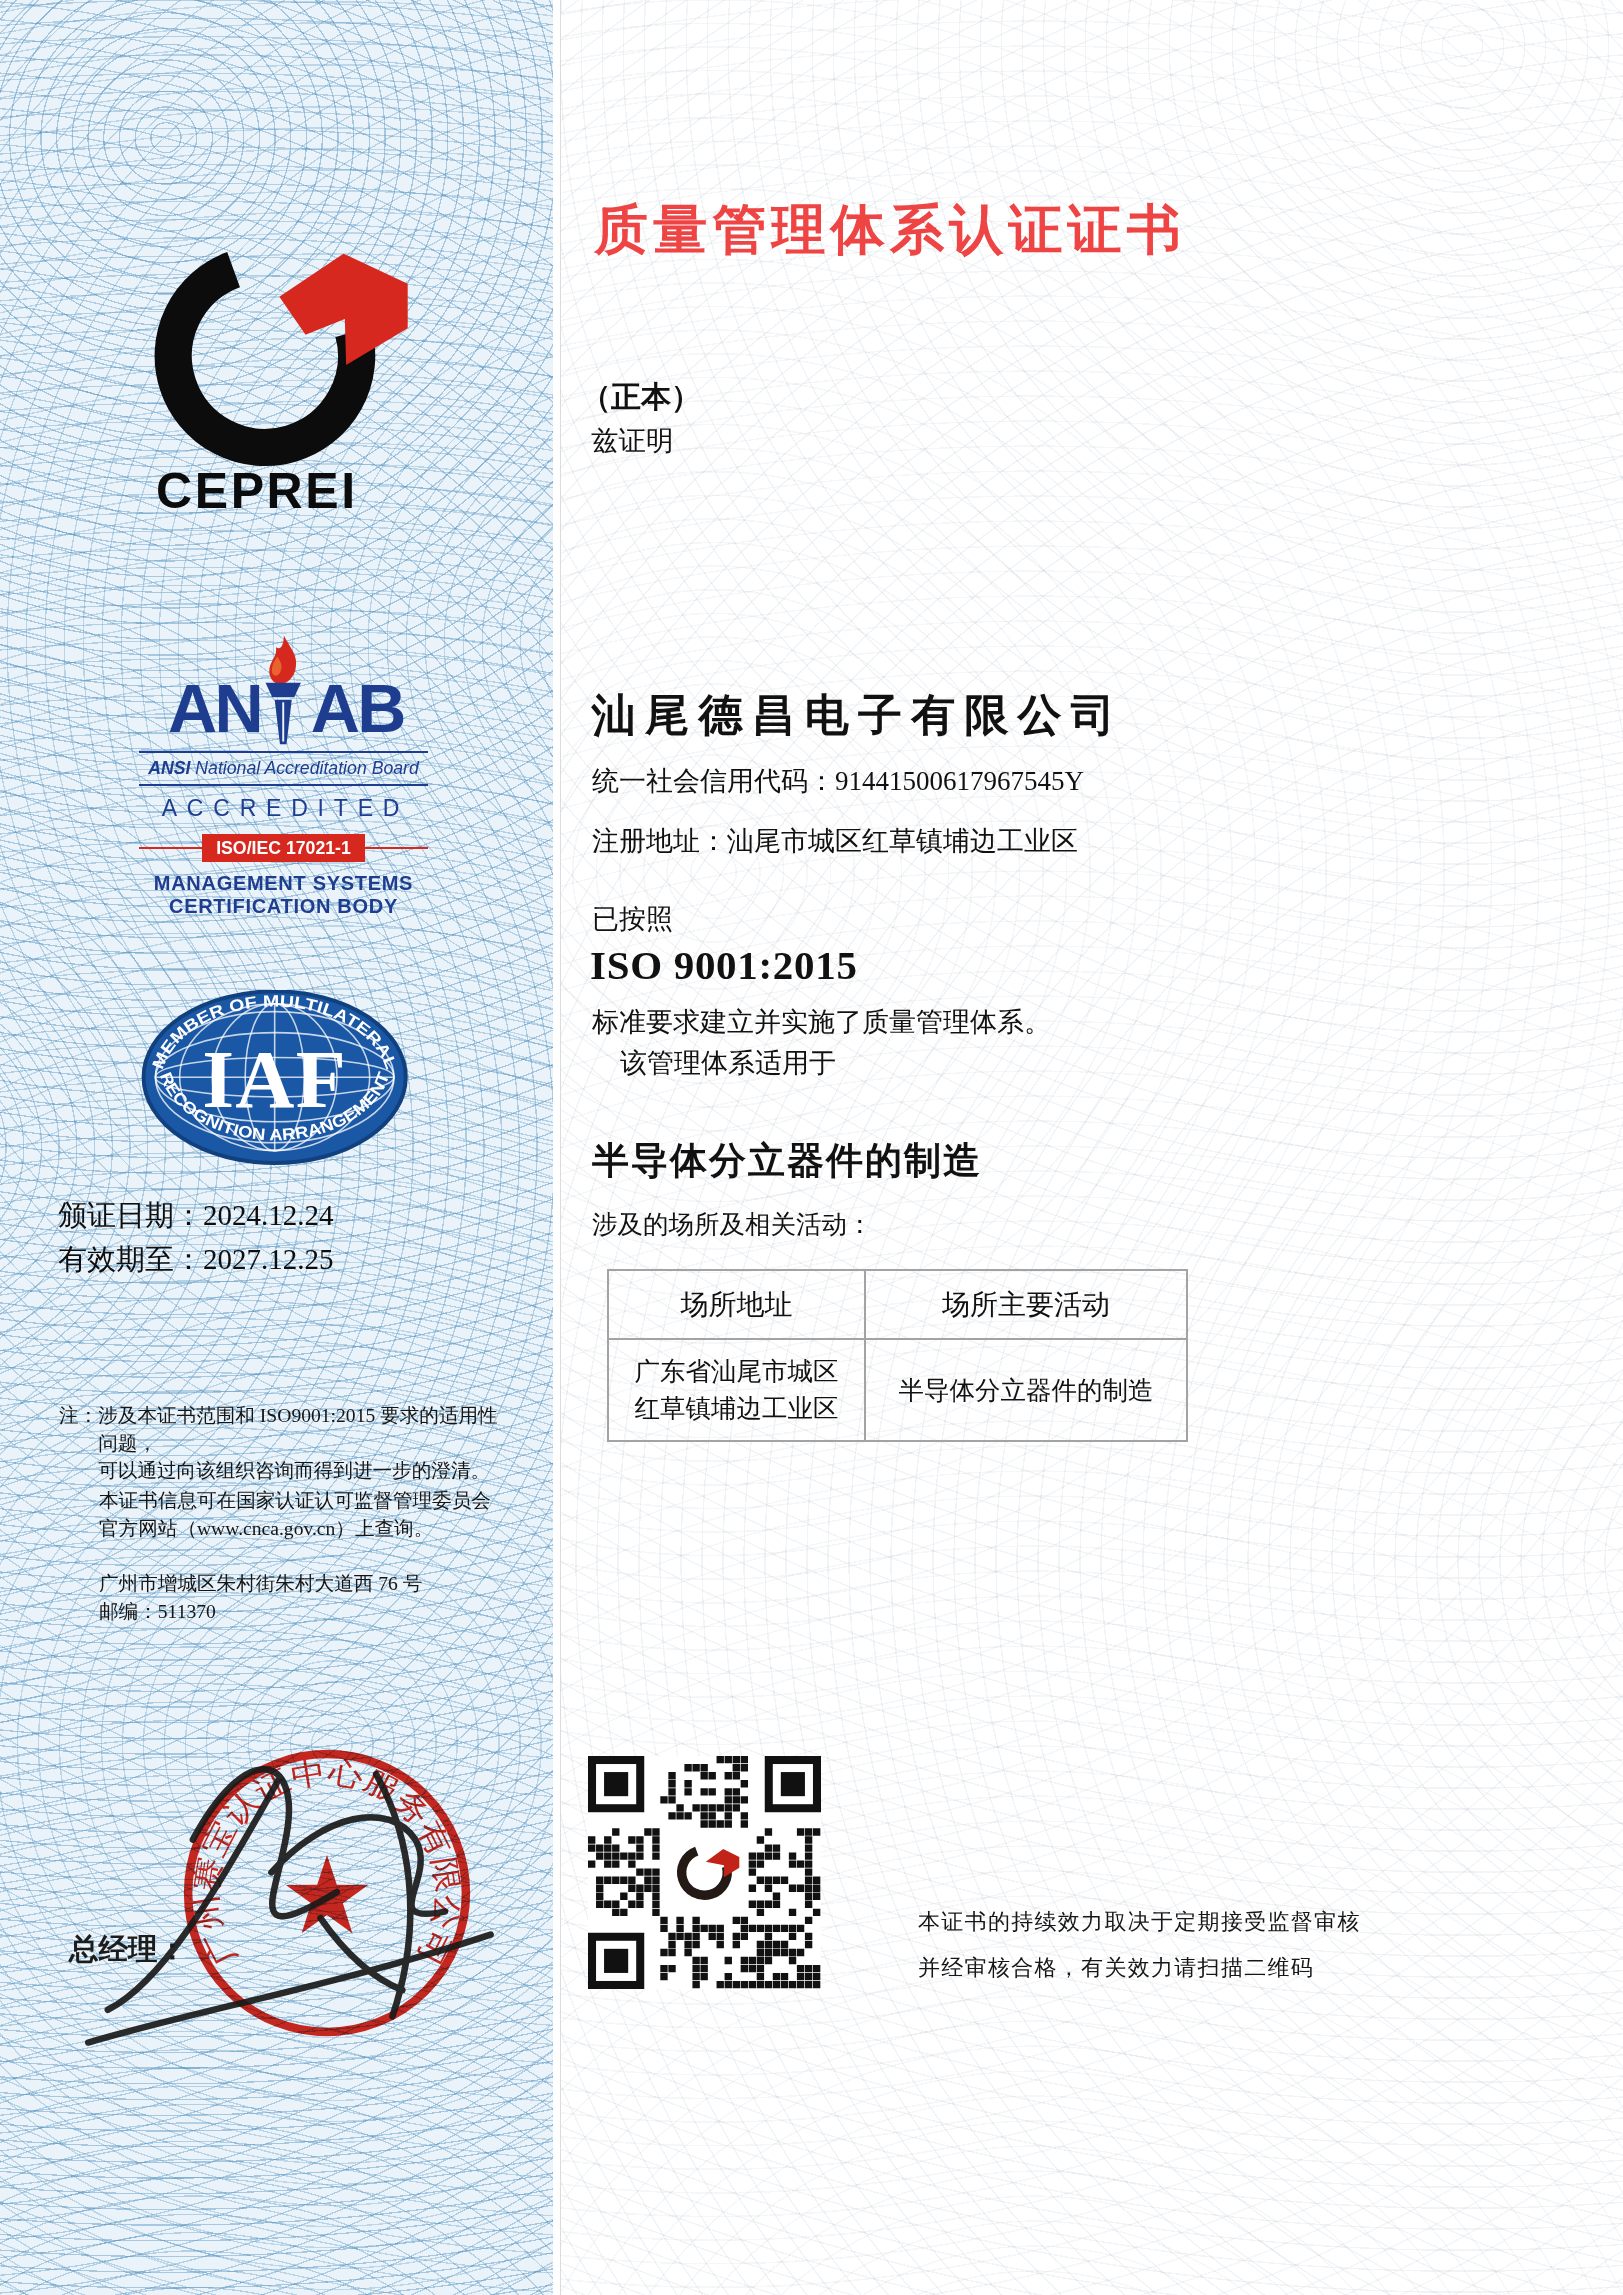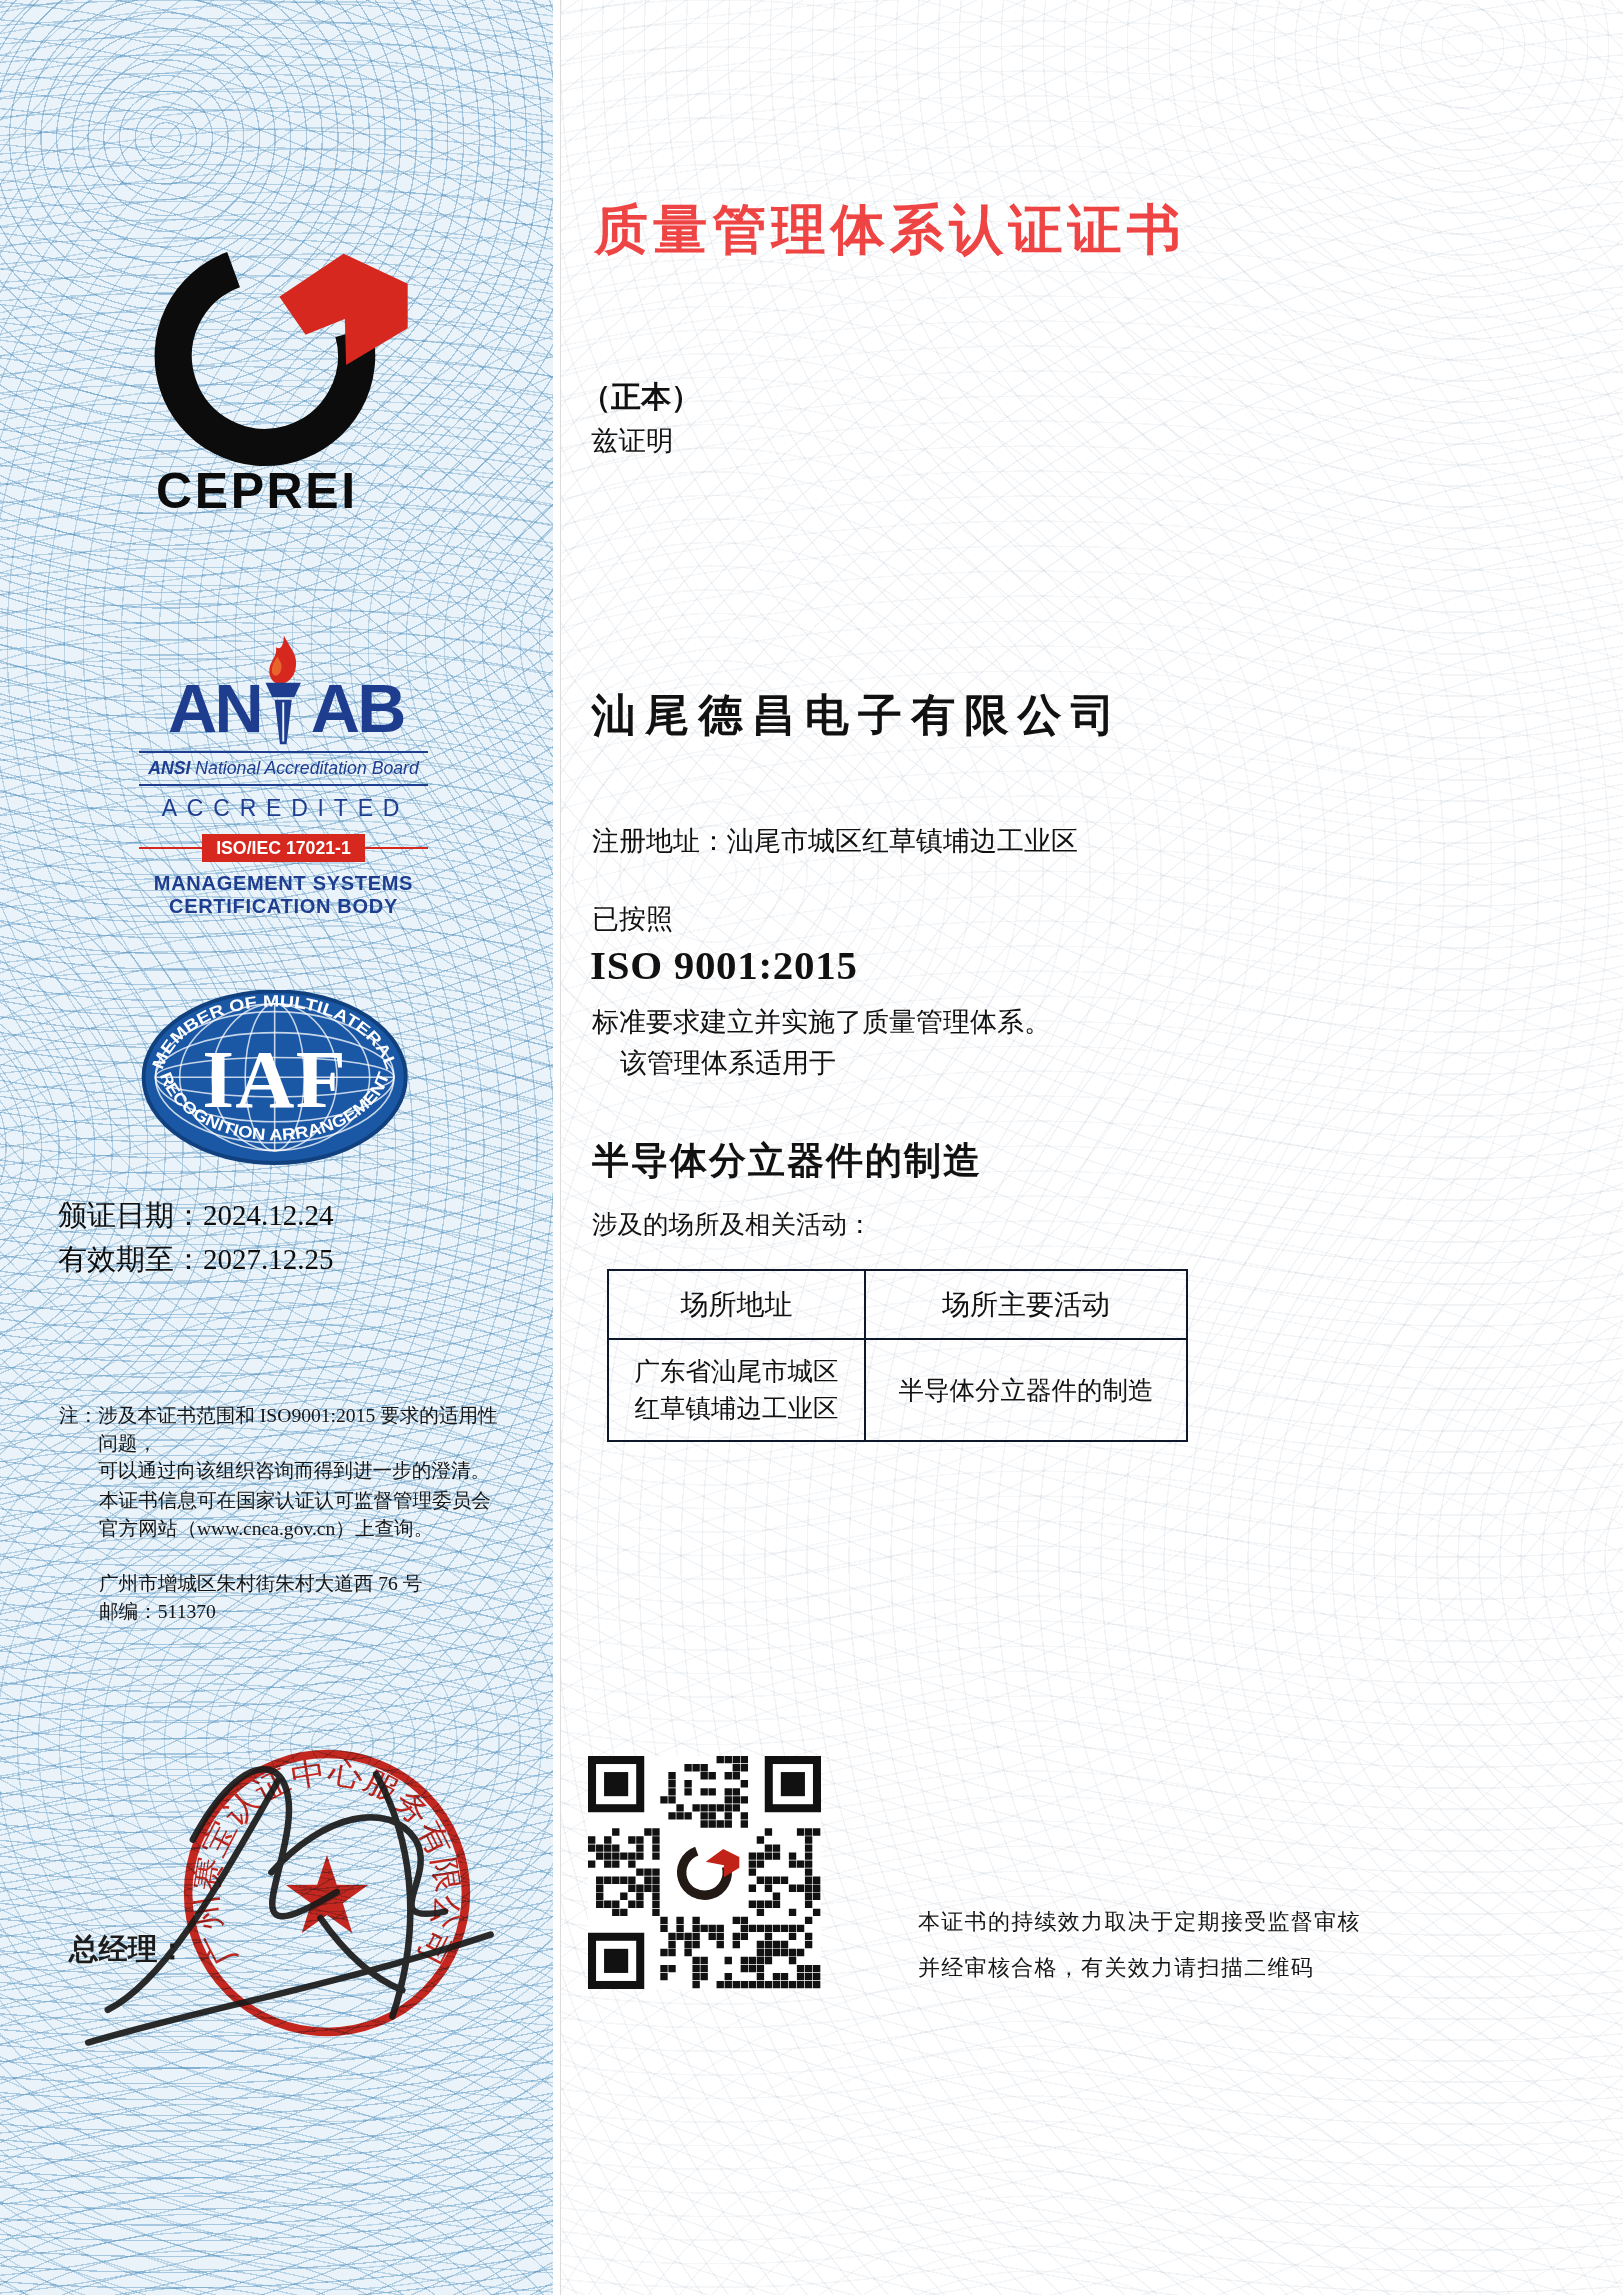--- a/index.html
+++ b/index.html
@@ -47,21 +47,21 @@
   .cert-title{font-size:54px;font-weight:900;letter-spacing:5.2px;color:#ef4444;white-space:nowrap;}
   .copy-type{font-family:"Liberation Sans", sans-serif;font-weight:bold;font-size:30px;}
   .certify{font-size:27.5px;}
   .company{font-family:Liberation Mono, monospace;font-weight:bold;font-size:44px;
     letter-spacing:9.2px;white-space:nowrap;}
   .bodyline{font-size:27px;white-space:nowrap;}
   .iso-std{font-size:41px;font-weight:bold;letter-spacing:0.7px;}
   .scope{font-family:"Liberation Sans", sans-serif;font-weight:bold;font-size:37px;letter-spacing:2px;}
   .sites-intro{font-size:25.5px;}
   table.site{border-collapse:collapse;table-layout:fixed;}
-  table.site th,table.site td{border:2px solid #0f172a;text-align:center;vertical-align:middle;
+  table.site th,table.site td{border:2px solid #a3a3a3;text-align:center;vertical-align:middle;
     font-weight:normal;}
   table.site th{font-size:28px;height:65px;}
   table.site td{font-size:25.5px;height:98px;white-space:pre-line;line-height:37px;}
   .qr-caption{font-size:22px;letter-spacing:1.3px;white-space:nowrap;color:#161616;}
 </style>
 </head>
 <body>
 
 <div id="page">
 
@@ -168,20 +168,21 @@
     </g>
   </svg>
 
   <div class="abs cert-title" style="left:594px;top:194px;">质量管理体系认证证书</div>
 
   <div class="abs copy-type" style="left:581px;top:377px;">（正本）</div>
   <div class="abs certify" style="left:591px;top:423px;">兹证明</div>
 
   <div class="abs company" style="left:592px;top:686px;">汕尾德昌电子有限公司</div>
 
+  <div class="abs bodyline" style="left:592px;top:763px;"><span>统一社会信用代码：</span><span>91441500617967545Y</span></div>
 
   <div class="abs bodyline" style="left:592px;top:823px;"><span>注册地址：</span><span>汕尾市城区红草镇埔边工业区</span></div>
 
   <div class="abs bodyline" style="left:592px;top:901px;">已按照</div>
 
   <div class="abs iso-std" style="left:590px;top:941px;">ISO 9001:2015</div>
 
   <div class="abs bodyline" style="left:592px;top:1004px;">标准要求建立并实施了质量管理体系。</div>
   <div class="abs bodyline" style="left:592px;top:1045px;margin-left:28px;">该管理体系适用于</div>
 

